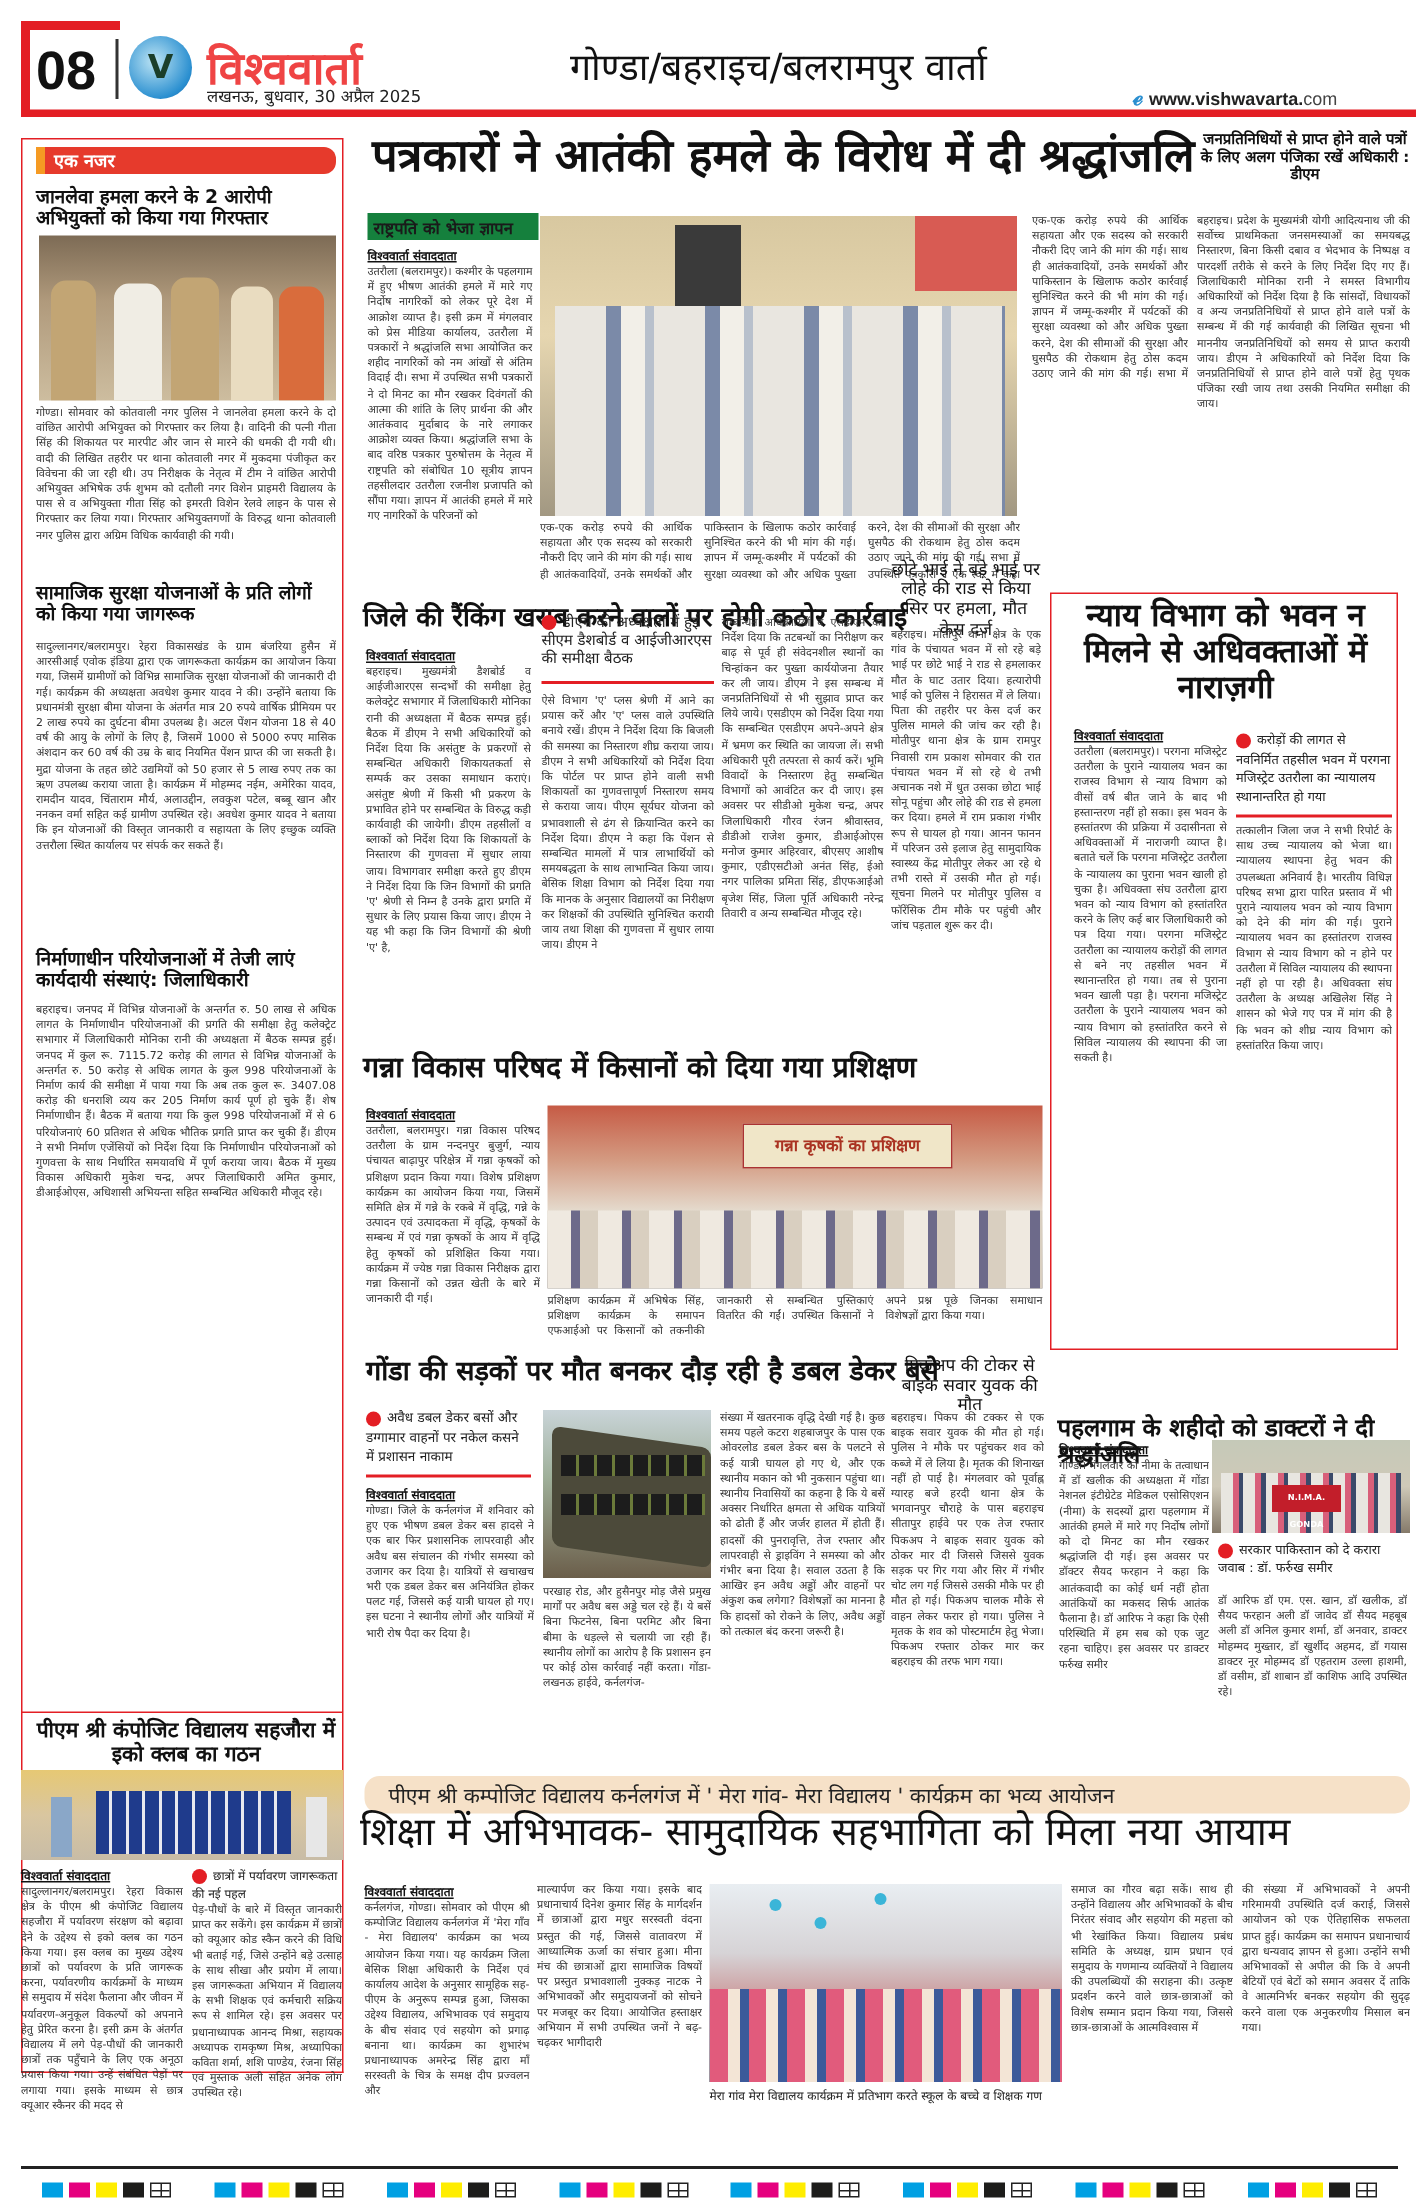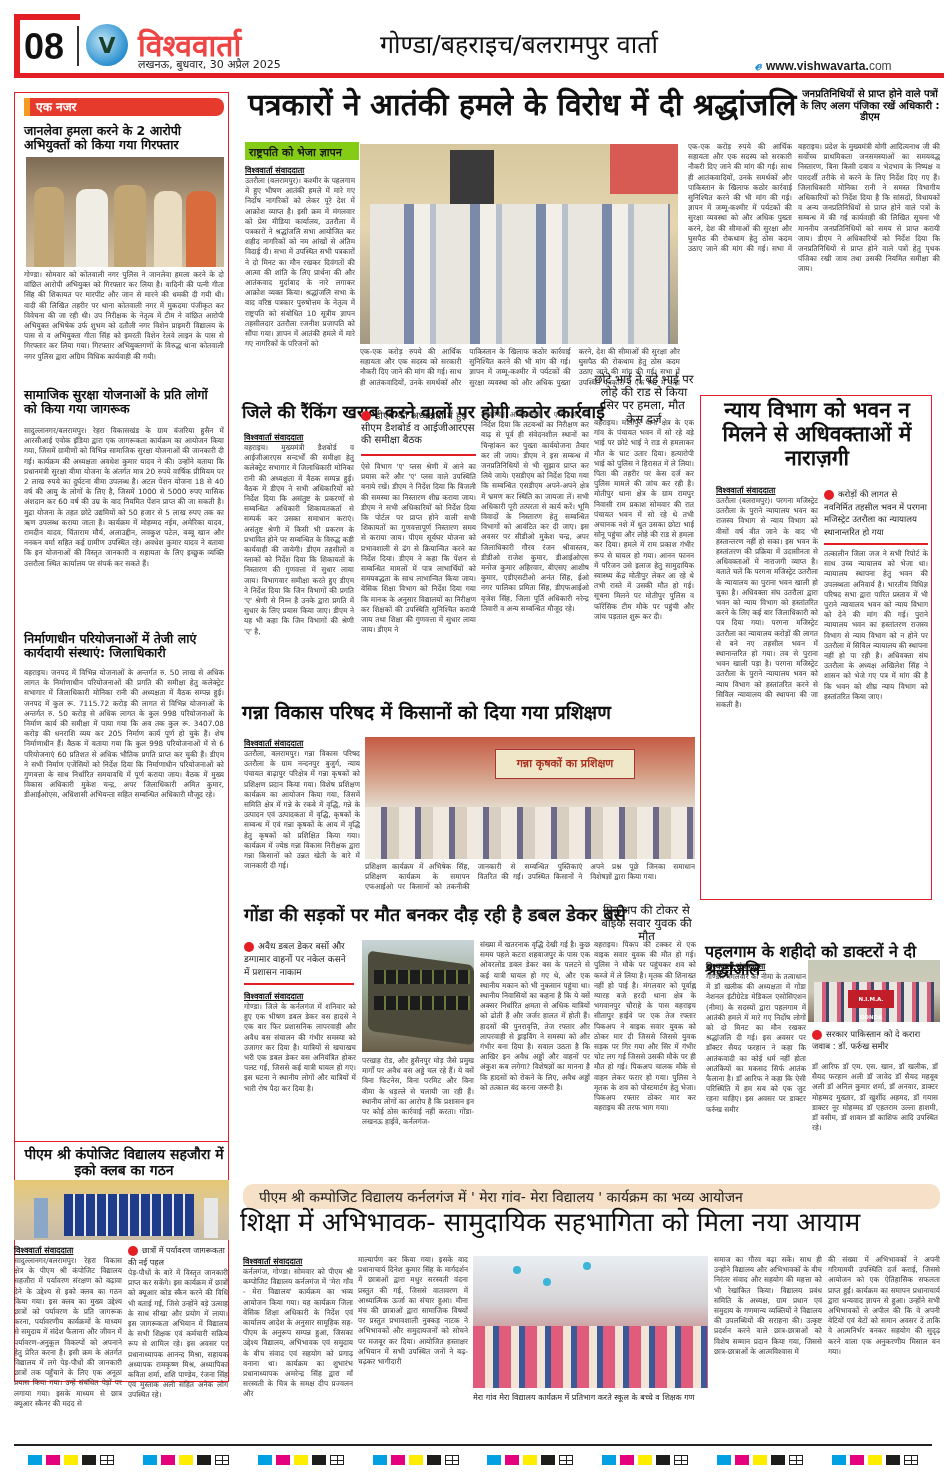--- a/index.html
+++ b/index.html
@@ -73,21 +73,21 @@
   <div style="position:absolute;left:50px;top:14px;width:130px;height:42px;background:repeating-linear-gradient(90deg,#1f3b8c 0 9px,#e9e9ef 9px 11px)"></div>
   <div style="position:absolute;left:20px;top:18px;width:14px;height:40px;background:#8aa7c8"></div>
   <div style="position:absolute;left:190px;top:18px;width:14px;height:40px;background:#e7e7e7"></div>
 </div>
 <div class="abs byline" style="left:14px;top:1244px">विश्ववार्ता संवाददाता</div>
 <div class="abs col-text" style="left:14px;top:1256px;width:108px;height:180px">सादुल्लानगर/बलरामपुर। रेहरा विकास क्षेत्र के पीएम श्री कंपोजिट विद्यालय सहजौरा में पर्यावरण संरक्षण को बढ़ावा देने के उद्देश्य से इको क्लब का गठन किया गया। इस क्लब का मुख्य उद्देश्य छात्रों को पर्यावरण के प्रति जागरूक करना, पर्यावरणीय कार्यक्रमों के माध्यम से समुदाय में संदेश फैलाना और जीवन में पर्यावरण-अनुकूल विकल्पों को अपनाने हेतु प्रेरित करना है। इसी क्रम के अंतर्गत विद्यालय में लगे पेड़-पौधों की जानकारी छात्रों तक पहुँचाने के लिए एक अनूठा प्रयास किया गया। उन्हें संबंधित पेड़ों पर लगाया गया। इसके माध्यम से छात्र क्यूआर स्कैनर की मदद से</div>
 <div class="abs" style="left:128px;top:1244px;width:100px;font-size:8px;color:#222"><span class="dot"></span><span>छात्रों में पर्यावरण जागरूकता की नई पहल</span></div>
 <div class="abs col-text" style="left:128px;top:1268px;width:100px;height:168px">पेड़-पौधों के बारे में विस्तृत जानकारी प्राप्त कर सकेंगे। इस कार्यक्रम में छात्रों को क्यूआर कोड स्कैन करने की विधि भी बताई गई, जिसे उन्होंने बड़े उत्साह के साथ सीखा और प्रयोग में लाया। इस जागरूकता अभियान में विद्यालय के सभी शिक्षक एवं कर्मचारी सक्रिय रूप से शामिल रहे। इस अवसर पर प्रधानाध्यापक आनन्द मिश्रा, सहायक अध्यापक रामकृष्ण मिश्र, अध्यापिका कविता शर्मा, शशि पाण्डेय, रंजना सिंह एवं मुस्ताक अली सहित अनेक लोग उपस्थित रहे।</div>
 
 <div class="abs head" style="left:248px;top:88px;width:450px;font-size:30px;white-space:nowrap">पत्रकारों ने आतंकी हमले के विरोध में दी श्रद्धांजलि</div>
-<div class="abs" style="left:245px;top:142px;width:114px;height:18px;background:#84cc16;font-size:11px;padding:2px 4px;font-weight:bold">राष्ट्रपति को भेजा ज्ञापन</div>
+<div class="abs" style="left:245px;top:142px;width:114px;height:18px;background:#15803d;font-size:11px;padding:2px 4px;font-weight:bold">राष्ट्रपति को भेजा ज्ञापन</div>
 <div class="abs byline" style="left:245px;top:164px">विश्ववार्ता संवाददाता</div>
 <div class="abs col-text" style="left:245px;top:176px;width:110px;height:220px">उतरौला (बलरामपुर)। कश्मीर के पहलगाम में हुए भीषण आतंकी हमले में मारे गए निर्दोष नागरिकों को लेकर पूरे देश में आक्रोश व्याप्त है। इसी क्रम में मंगलवार को प्रेस मीडिया कार्यालय, उतरौला में पत्रकारों ने श्रद्धांजलि सभा आयोजित कर शहीद नागरिकों को नम आंखों से अंतिम विदाई दी। सभा में उपस्थित सभी पत्रकारों ने दो मिनट का मौन रखकर दिवंगतों की आत्मा की शांति के लिए प्रार्थना की और आतंकवाद मुर्दाबाद के नारे लगाकर आक्रोश व्यक्त किया। श्रद्धांजलि सभा के बाद वरिष्ठ पत्रकार पुरुषोत्तम के नेतृत्व में राष्ट्रपति को संबोधित 10 सूत्रीय ज्ञापन तहसीलदार उतरौला रजनीश प्रजापति को सौंपा गया। ज्ञापन में आतंकी हमले में मारे गए नागरिकों के परिजनों को</div>
 <div class="abs photo" style="left:360px;top:144px;width:318px;height:200px;background:linear-gradient(180deg,#d8c8a0 0%,#e6d6b0 40%,#a29882 100%)">
   <div style="position:absolute;left:90px;top:6px;width:44px;height:120px;background:#3a3a3a"></div>
   <div style="position:absolute;left:250px;top:0;width:68px;height:50px;background:#d85b53"></div>
   <div style="position:absolute;left:10px;top:60px;width:300px;height:140px;background:repeating-linear-gradient(90deg,#e9e6e0 0 34px,#7b8aa8 34px 44px,#f2efe8 44px 60px,#b8c0cc 60px 66px)"></div>
 </div>
 <div class="abs col-text" style="left:360px;top:347px;width:320px;height:48px;column-count:3;column-gap:8px">एक-एक करोड़ रुपये की आर्थिक सहायता और एक सदस्य को सरकारी नौकरी दिए जाने की मांग की गई। साथ ही आतंकवादियों, उनके समर्थकों और पाकिस्तान के खिलाफ कठोर कार्रवाई सुनिश्चित करने की भी मांग की गई। ज्ञापन में जम्मू-कश्मीर में पर्यटकों की सुरक्षा व्यवस्था को और अधिक पुख्ता करने, देश की सीमाओं की सुरक्षा और घुसपैठ की रोकथाम हेतु ठोस कदम उठाए जाने की मांग की गई। सभा में उपस्थित पत्रकारों ने एक स्वर में कहा कि आतंकवाद को जड़ से समाप्त करने हेतु सरकार को कठोर कदम उठाने की आवश्यकता है।</div>
 
 <div class="abs head" style="left:800px;top:88px;width:140px;font-size:10px;text-align:center;font-weight:bold">जनप्रतिनिधियों से प्राप्त होने वाले पत्रों के लिए अलग पंजिका रखें अधिकारी : डीएम</div>

